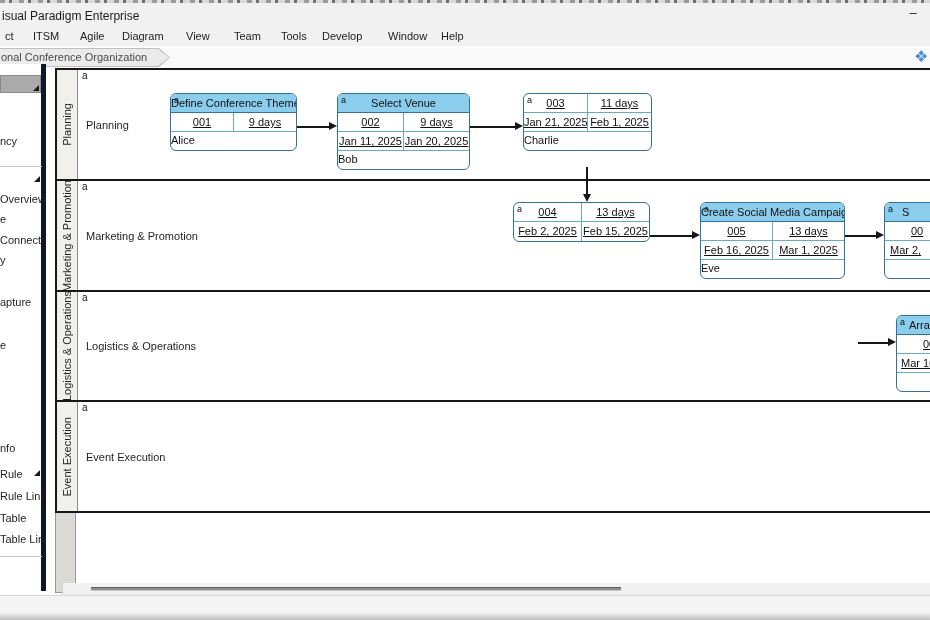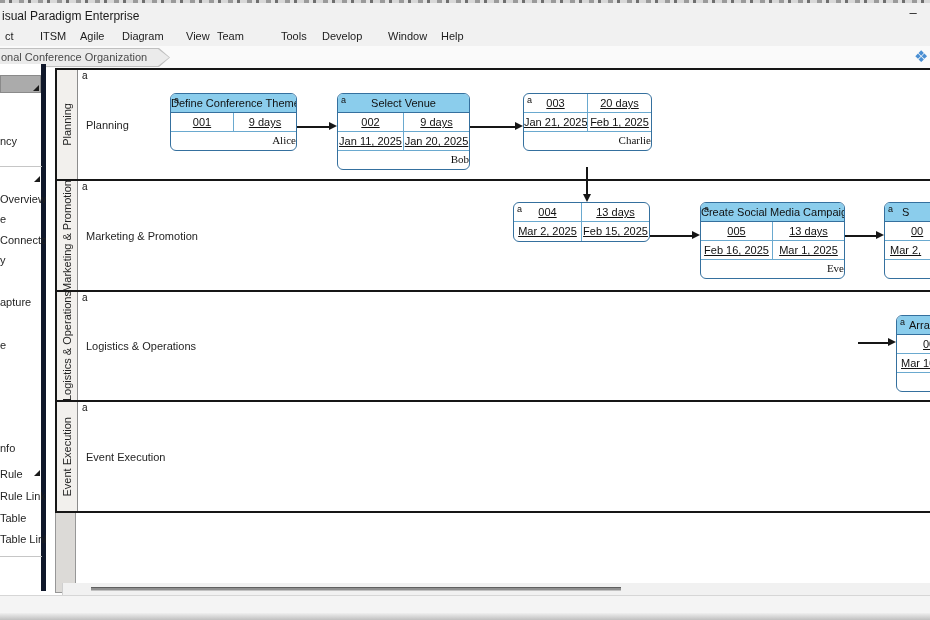--- a/index.html
+++ b/index.html
@@ -45,21 +45,21 @@
   .lane-tail { position:absolute; left:9px; top:445px; width:21px; height:80px; background:#dcdad7; border:1px solid #979797; border-top:none; }
 
   
   .task { position:absolute; border:1px solid #35709e; border-radius:6px; background:#fff; overflow:hidden; font-size:11px; color:#111; }
   .t-a { position:absolute; left:3px; top:1px; font-size:9px; color:#111; z-index:2; }
   .t-header { height:19px; background:#8bcdec; border-bottom:1px solid #35709e; text-align:center; line-height:18px; white-space:nowrap; overflow:hidden; }
   .t-row { display:flex; border-bottom:1px solid #6aa9cf; height:19px; }
   .t-row:last-child { border-bottom:none; }
   .t-cell { flex:1; text-align:center; line-height:18px; white-space:nowrap; overflow:hidden;text-decoration:underline; }
   .t-cell.first { border-right:1px solid #6aa9cf; }
-  .t-owner { height:18px; text-align:right; line-height:17px;font-family:Liberation Serif, serif; }
+  .t-owner { height:18px; text-align:left; line-height:17px; }
 
   
   .hline { position:absolute; height:2px; background:#161616; }
   .vline { position:absolute; width:2px; background:#161616; }
   .ah-right { position:absolute; width:0; height:0; border-top:4px solid transparent; border-bottom:4px solid transparent; border-left:8px solid #161616; }
   .ah-down { position:absolute; width:0; height:0; border-left:4px solid transparent; border-right:4px solid transparent; border-top:8px solid #161616; }
 
   
   .hscroll-track { position:absolute; left:16px; top:515px; width:868px; height:12px; background:#f1f1f1; border-left:1px solid #cfcfcf; }
   .hscroll-thumb { position:absolute; left:28px; top:4px; width:530px; height:4px; background:#8f8f8f; border-top:1px solid #5f5f5f; border-bottom:1px solid #c2c2c2; }
@@ -74,25 +74,25 @@
 
   <div class="top-sliver"></div>
 
   <div class="titlebar">
     <span class="title-text">isual Paradigm Enterprise</span>
     <span class="min-btn">–</span>
   </div>
 
   <div class="menubar">
     <span class="menu-item" style="left:5px">ct</span>
-    <span class="menu-item" style="left:40px">ITSM</span>
+    <span class="menu-item" style="left:33px">ITSM</span>
     <span class="menu-item" style="left:80px">Agile</span>
     <span class="menu-item" style="left:122px">Diagram</span>
     <span class="menu-item" style="left:186px">View</span>
-    <span class="menu-item" style="left:217px">Team</span>
+    <span class="menu-item" style="left:234px">Team</span>
     <span class="menu-item" style="left:281px">Tools</span>
     <span class="menu-item" style="left:322px">Develop</span>
     <span class="menu-item" style="left:388px">Window</span>
     <span class="menu-item" style="left:441px">Help</span>
   </div>
 
   <div class="toolbar">
     <div class="crumb-outer">
       <div class="crumb-inner">onal Conference Organization</div>
     </div>
@@ -182,37 +182,37 @@
         <div class="t-cell first">Jan 11, 2025</div>
         <div class="t-cell">Jan 20, 2025</div>
       </div>
       <div class="t-owner">Bob</div>
     </div>
 
     <div class="task" style="left:477px; top:25px; width:129px;">
       <span class="t-a">a</span>
       <div class="t-row">
         <div class="t-cell first">003</div>
-        <div class="t-cell">20 days</div>
+        <div class="t-cell">11 days</div>
       </div>
       <div class="t-row">
         <div class="t-cell first">Jan 21, 2025</div>
         <div class="t-cell">Feb 1, 2025</div>
       </div>
       <div class="t-owner">Charlie</div>
     </div>
 
     <div class="task" style="left:467px; top:134px; width:137px;">
       <span class="t-a">a</span>
       <div class="t-row">
         <div class="t-cell first">004</div>
         <div class="t-cell">13 days</div>
       </div>
       <div class="t-row">
-        <div class="t-cell first">Mar 2, 2025</div>
+        <div class="t-cell first">Feb 2, 2025</div>
         <div class="t-cell">Feb 15, 2025</div>
       </div>
     </div>
 
     <div class="task" style="left:654px; top:134px; width:145px;">
       <span class="t-a">a</span>
       <div class="t-header">Create Social Media Campaign</div>
       <div class="t-row">
         <div class="t-cell first">005</div>
         <div class="t-cell">13 days</div>

